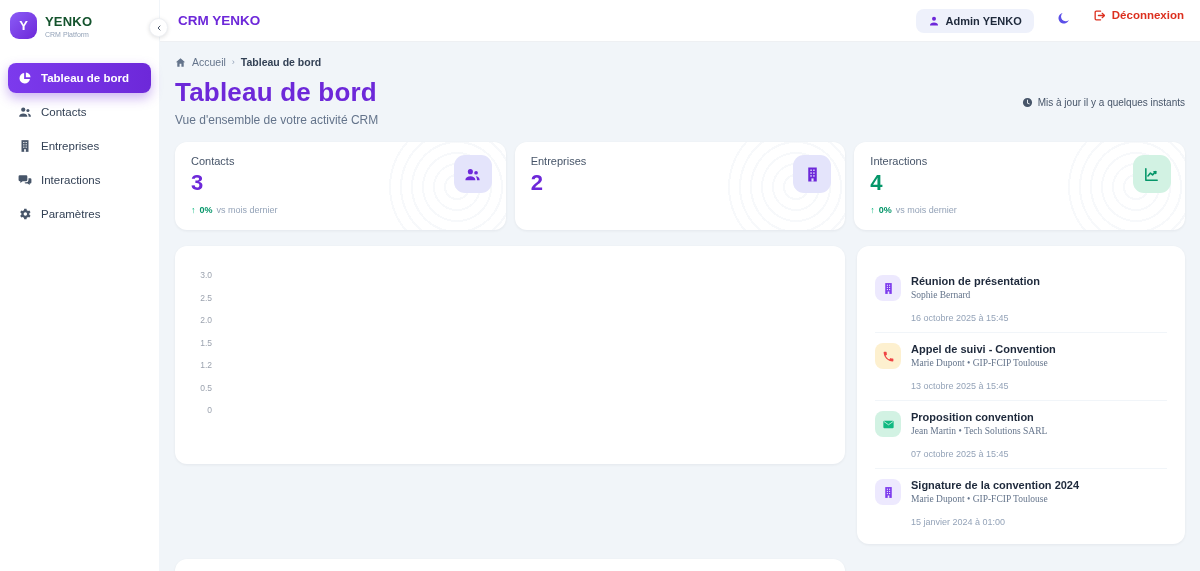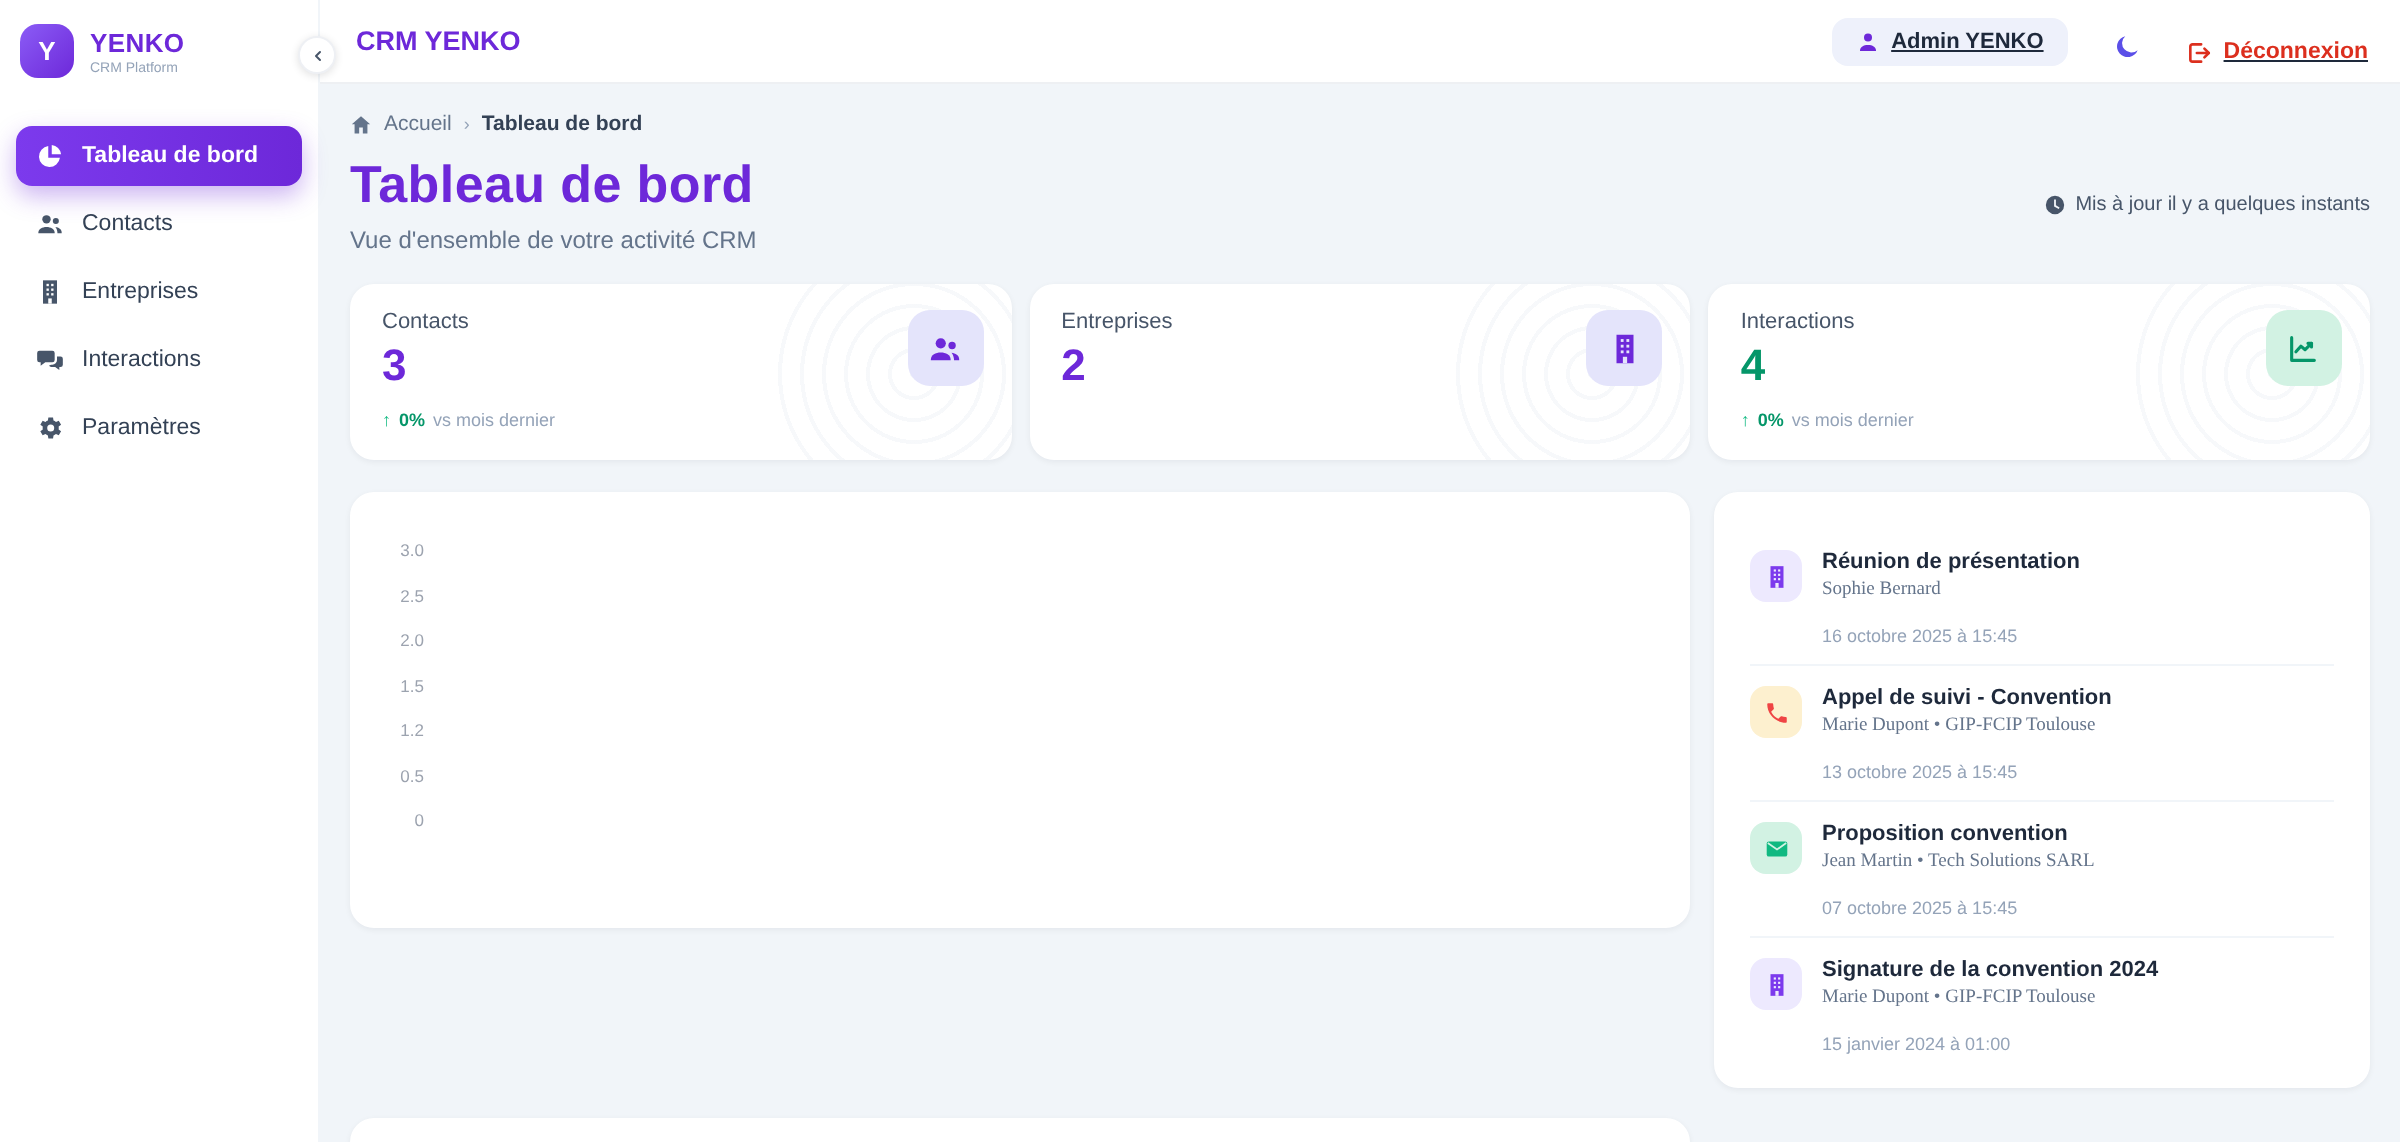--- a/index.html
+++ b/index.html
@@ -5,38 +5,38 @@
   * { margin:0; padding:0; box-sizing:border-box; }
   html,body { width:1200px; height:571px; overflow:hidden; }
   body { font-family:"Liberation Sans","DejaVu Sans",sans-serif; background:#f1f5f9; color:#1e293b; }
   .app { display:flex; width:1200px; height:571px; position:relative; }
 
   
   .sidebar { width:160px; background:#ffffff; border-right:1px solid #f1f5f9; flex-shrink:0; z-index:2; }
   .logo-row { display:flex; align-items:center; gap:8px; padding:12px 10px 10px; }
   .logo-badge { width:27px; height:27px; border-radius:9px; background:linear-gradient(135deg,#8b5cf6,#6d28d9);
     color:#fff; font-weight:bold; font-size:13px; display:flex; align-items:center; justify-content:center; }
-  .brand-name { font-size:13px; font-weight:bold; color:#6d28d9; letter-spacing:.2px; }
+  .brand-name { font-size:13px; font-weight:bold; color:#14532d; letter-spacing:.2px; }
   .brand-sub { font-size:7px; color:#94a3b8; margin-top:2px; }
   .nav { padding:14px 8px; display:flex; flex-direction:column; gap:4px; }
   .nav-item { display:flex; align-items:center; gap:9px; padding:8px 10px; border-radius:8px;
     font-size:11.5px; color:#334155; cursor:pointer; }
   .nav-item svg { width:14px; height:14px; flex-shrink:0; }
   .nav-item.active { background:linear-gradient(90deg,#7c3aed,#6d28d9); color:#fff; font-weight:600;
     box-shadow:0 5px 12px rgba(109,40,217,.35); }
   .collapse-btn { position:absolute; left:149px; top:18px; width:19px; height:19px; border-radius:50%;
     background:#fff; border:1px solid #eef0f4; box-shadow:0 1px 4px rgba(0,0,0,.12); z-index:5;
     display:flex; align-items:center; justify-content:center; cursor:pointer; color:#475569; padding:0; }
 
   
   .main { flex:1; display:flex; flex-direction:column; min-width:0; }
   .topbar { height:42px; background:#fff; border-bottom:1px solid #eef0f3; display:flex;
     align-items:center; justify-content:space-between; padding:0 16px 0 18px; }
   .topbar-title { font-size:13.5px; font-weight:bold; color:#6d28d9; }
-  .topbar-right { display:flex; align-items:flex-end; gap:20px;text-decoration:underline; }
+  .topbar-right { display:flex; align-items:flex-start; gap:20px; }
   .user-pill { display:flex; align-items:center; gap:6px; background:#eef1fb; border:none; border-radius:8px;
     padding:6px 12px; font-size:11px; font-weight:600; color:#1e293b; cursor:pointer;
     font-family:inherit; }
   .theme-btn { background:none; border:none; cursor:pointer; display:flex; padding:2px; }
   .logout-btn { display:flex; align-items:center; gap:6px; background:none; border:none; cursor:pointer;
     color:#dc2f1e; font-size:11.5px; font-weight:600; font-family:inherit; }
 
   .content { flex:1; padding:14px 15px; overflow:hidden; }
   .breadcrumb { display:flex; align-items:center; gap:6px; font-size:10.5px; color:#64748b; }
   .breadcrumb .crumb-current { color:#334155; font-weight:600; }

